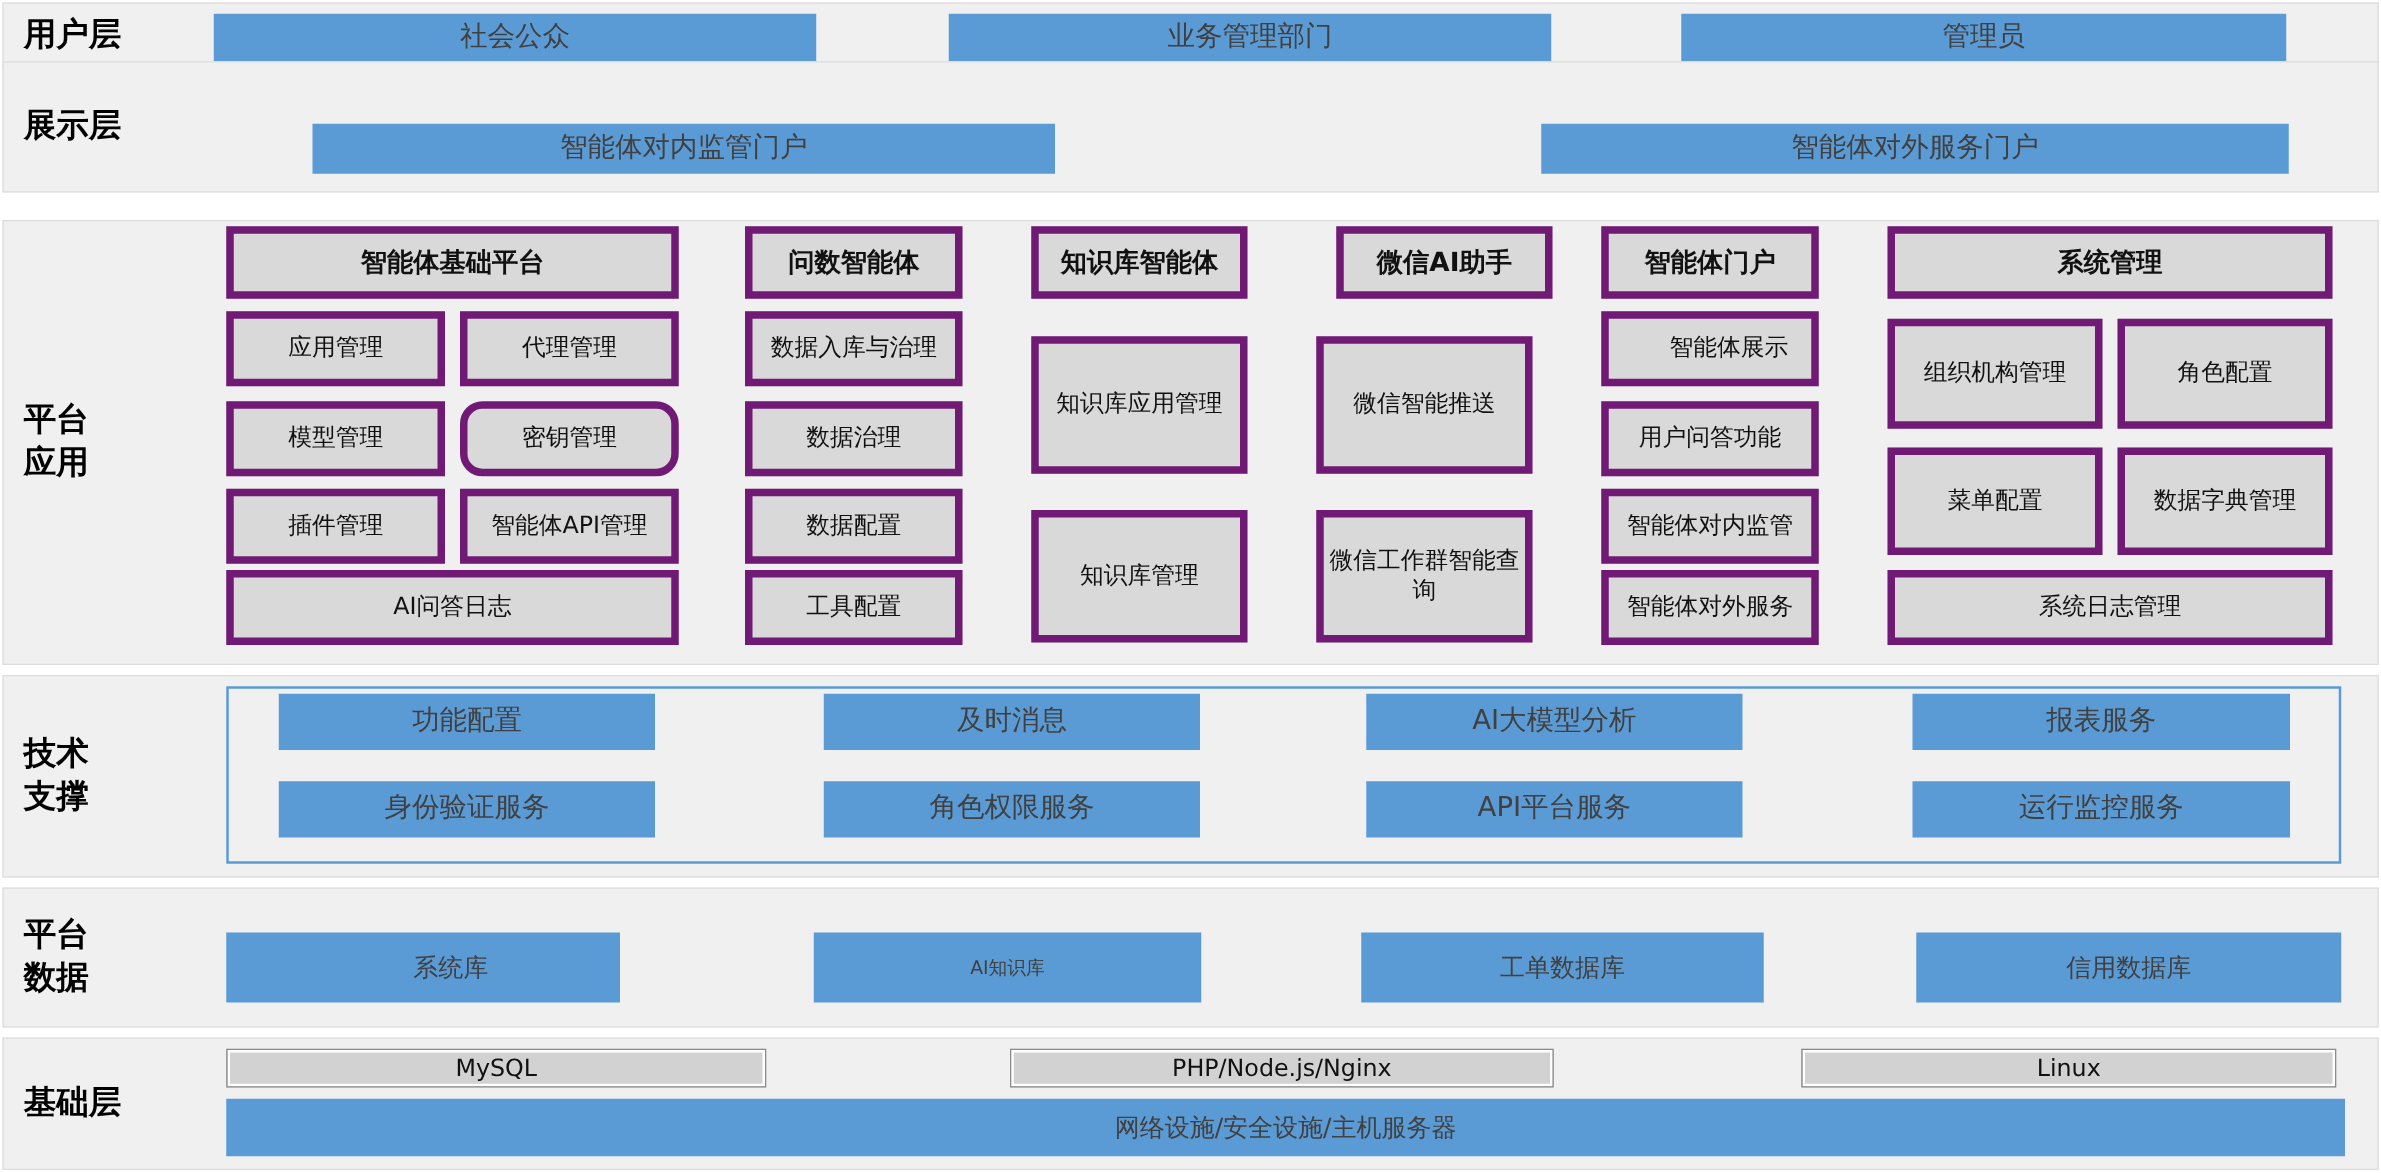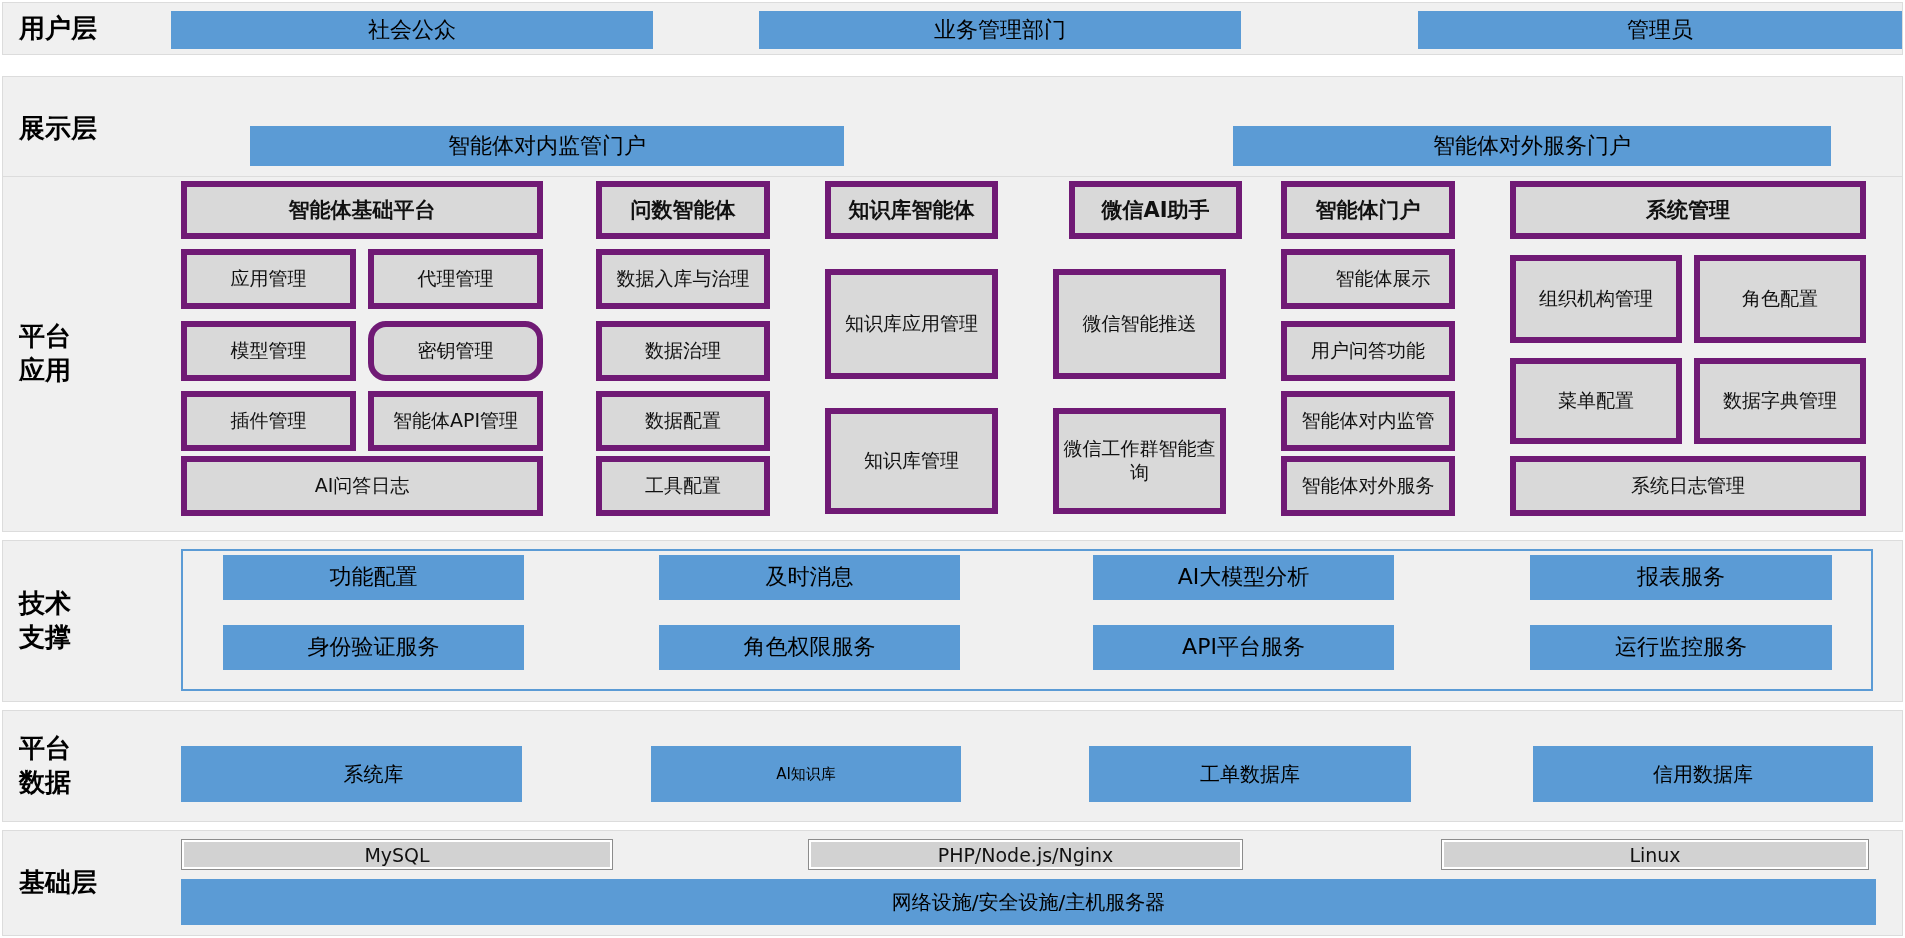--- a/index.html
+++ b/index.html
@@ -12,21 +12,21 @@
   .section{
     position:absolute;left:2px;width:1901px;
     background:#f0f0f0;border:1px solid #dcdcdc;
   }
   .layer-label{
     position:absolute;left:16px;top:50%;transform:translateY(-50%);
     font-weight:bold;font-size:26px;line-height:1.3;color:#000;
   }
   .layer-label.two-line{width:56px;word-break:break-all;}
   .bluebox{
-    position:absolute;background:#5b9bd5;color:#000000;
+    position:absolute;background:#5b9bd5;color:#404040;
     display:flex;align-items:center;justify-content:center;
     font-size:22px;text-align:center;line-height:1.2;
   }
   .graybox{
     position:absolute;background:#d9d9d9;border:6px solid #701a75;
     display:flex;align-items:center;justify-content:center;
     font-size:19px;text-align:center;line-height:1.25;padding:2px;color:#111;
   }
   .graybox.hdr{font-weight:bold;font-size:21px;}
   .tech-container{position:absolute;border:2px solid #5b9bd5;background:transparent;}
@@ -39,24 +39,24 @@
 </style>
 </head>
 <body>
 
 <div class="canvas">
 
   <div class="section" style="top:2px;height:53px;">
     <div class="layer-label">用户层</div>
     <div class="bluebox" style="left:168px;top:8px;width:482px;height:38px;">社会公众</div>
     <div class="bluebox" style="left:756px;top:8px;width:482px;height:38px;">业务管理部门</div>
-    <div class="bluebox" style="left:1415px;top:8px;width:484px;height:38px;">管理员</div>
+    <div class="bluebox" style="left:1342px;top:8px;width:484px;height:38px;">管理员</div>
   </div>
 
-  <div class="section" style="top:76px;height:105px;">
+  <div class="section" style="top:49px;height:105px;">
     <div class="layer-label">展示层</div>
     <div class="bluebox" style="left:247px;top:49px;width:594px;height:40px;">智能体对内监管门户</div>
     <div class="bluebox" style="left:1230px;top:49px;width:598px;height:40px;">智能体对外服务门户</div>
   </div>
 
   <div class="section" style="top:176px;height:356px;">
     <div class="layer-label two-line">平台应用</div>
 
     <div class="graybox hdr" style="left:178px;top:4px;width:362px;height:58px;">智能体基础平台</div>
     <div class="graybox" style="left:178px;top:72px;width:175px;height:60px;">应用管理</div>
@@ -103,21 +103,21 @@
     <div class="bluebox" style="left:1090px;top:14px;width:301px;height:45px;">AI大模型分析</div>
     <div class="bluebox" style="left:1527px;top:14px;width:302px;height:45px;">报表服务</div>
     <div class="bluebox" style="left:220px;top:84px;width:301px;height:45px;">身份验证服务</div>
     <div class="bluebox" style="left:656px;top:84px;width:301px;height:45px;">角色权限服务</div>
     <div class="bluebox" style="left:1090px;top:84px;width:301px;height:45px;">API平台服务</div>
     <div class="bluebox" style="left:1527px;top:84px;width:302px;height:45px;">运行监控服务</div>
   </div>
 
   <div class="section" style="top:710px;height:112px;">
     <div class="layer-label two-line">平台数据</div>
-    <div class="bluebox" style="left:178px;top:35px;width:341px;height:56px;font-size:20px;padding-left:44px;">系统库</div>
+    <div class="bluebox" style="left:178px;top:35px;width:315px;height:56px;font-size:20px;padding-left:44px;">系统库</div>
     <div class="bluebox" style="left:648px;top:35px;width:310px;height:56px;font-size:15px;">AI知识库</div>
     <div class="bluebox" style="left:1086px;top:35px;width:322px;height:56px;font-size:20px;">工单数据库</div>
     <div class="bluebox" style="left:1530px;top:35px;width:340px;height:56px;font-size:20px;">信用数据库</div>
   </div>
 
   <div class="section" style="top:830px;height:106px;">
     <div class="layer-label">基础层</div>
     <div class="basebox" style="left:178px;top:8px;width:432px;height:31px;">MySQL</div>
     <div class="basebox" style="left:805px;top:8px;width:435px;height:31px;">PHP/Node.js/Nginx</div>
     <div class="basebox" style="left:1438px;top:8px;width:428px;height:31px;">Linux</div>

